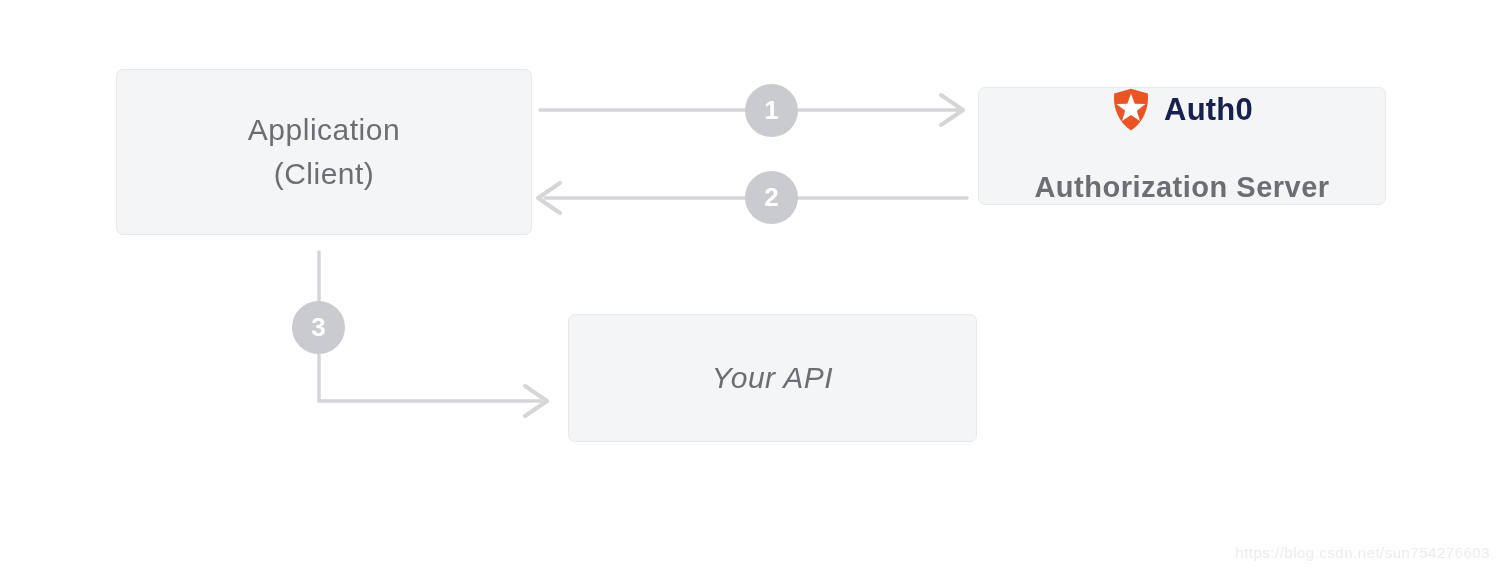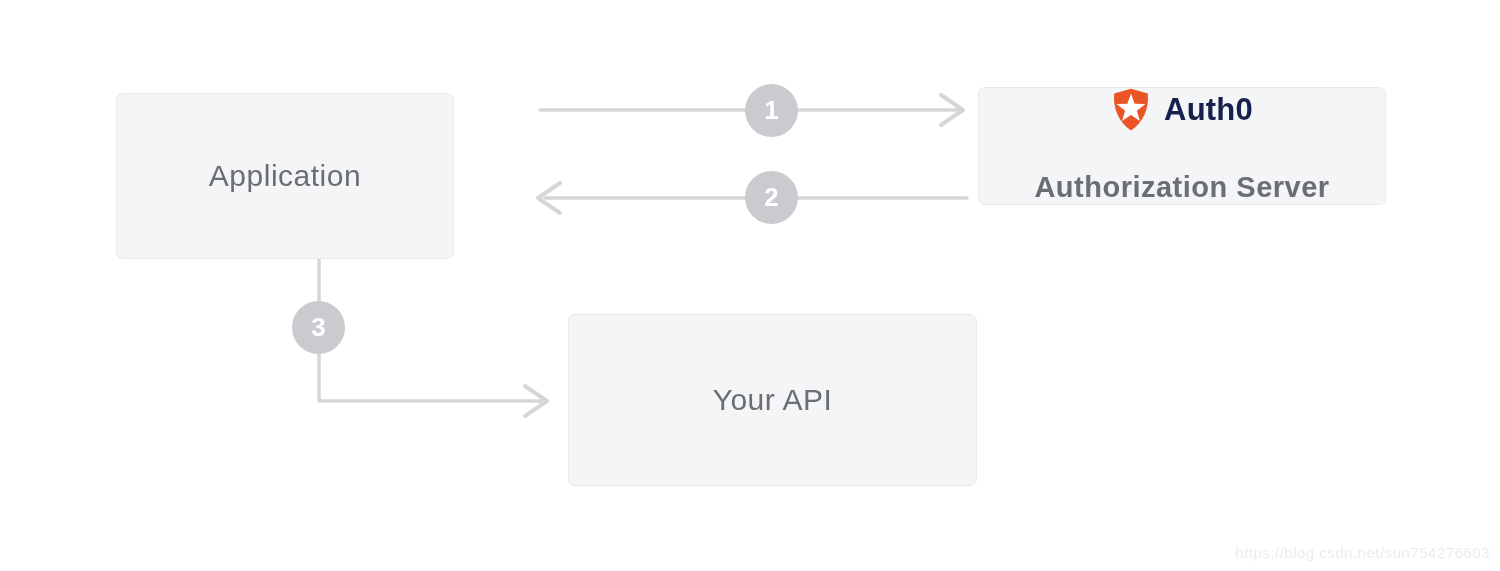--- a/index.html
+++ b/index.html
@@ -35,23 +35,23 @@
     background:var(--box-fill);
     border:1px solid var(--box-border);
     border-radius:7px;
     box-sizing:border-box;
     display:flex;
     flex-direction:column;
     align-items:center;
     justify-content:center;
     text-align:center;
   }
-  .node-app{left:116px;top:93px;width:338px;height:166px;}
+  .node-app{left:116px;top:69px;width:416px;height:166px;}
   .node-auth{left:978px;top:87px;width:408px;height:118px;justify-content:space-between;}
-  .node-api{left:568px;top:314px;width:409px;height:172px;}
+  .node-api{left:568px;top:314px;width:409px;height:128px;font-style:italic;}
   .node-line{
     color:var(--box-text);
     font-size:30px;
     line-height:44px;
     letter-spacing:0.5px;
   }
   .brand-row{
     display:flex;
     align-items:center;
     gap:13px;
@@ -108,20 +108,21 @@
       <path class="head" d="M560 183 L538 198 L560 213"></path>
     </g>
     <g>
       <path d="M319 252 V401 H541"></path>
       <path class="head" d="M525 386 L547 401 L525 416"></path>
     </g>
   </svg>
 
   <div class="node node-app">
     <div class="node-line">Application</div>
+    <div class="node-line">(Client)</div>
   </div>
 
   <div class="node node-auth">
     <div class="brand-row">
       <svg width="40" height="44" viewBox="0 0 100 110">
         <path fill="var(--brand-orange)" d="M8 14 L50 2 L92 14 C96 50 80 88 50 106 C20 88 4 50 8 14 Z"></path>
         <polygon fill="#ffffff" points="50,14 59.1,39.5 86.1,40.3 64.7,56.8 72.3,82.7 50,67.5 27.7,82.7 35.3,56.8 13.9,40.3 40.9,39.5"></polygon>
       </svg>
       <span class="brand-name">Auth0</span>
     </div>

